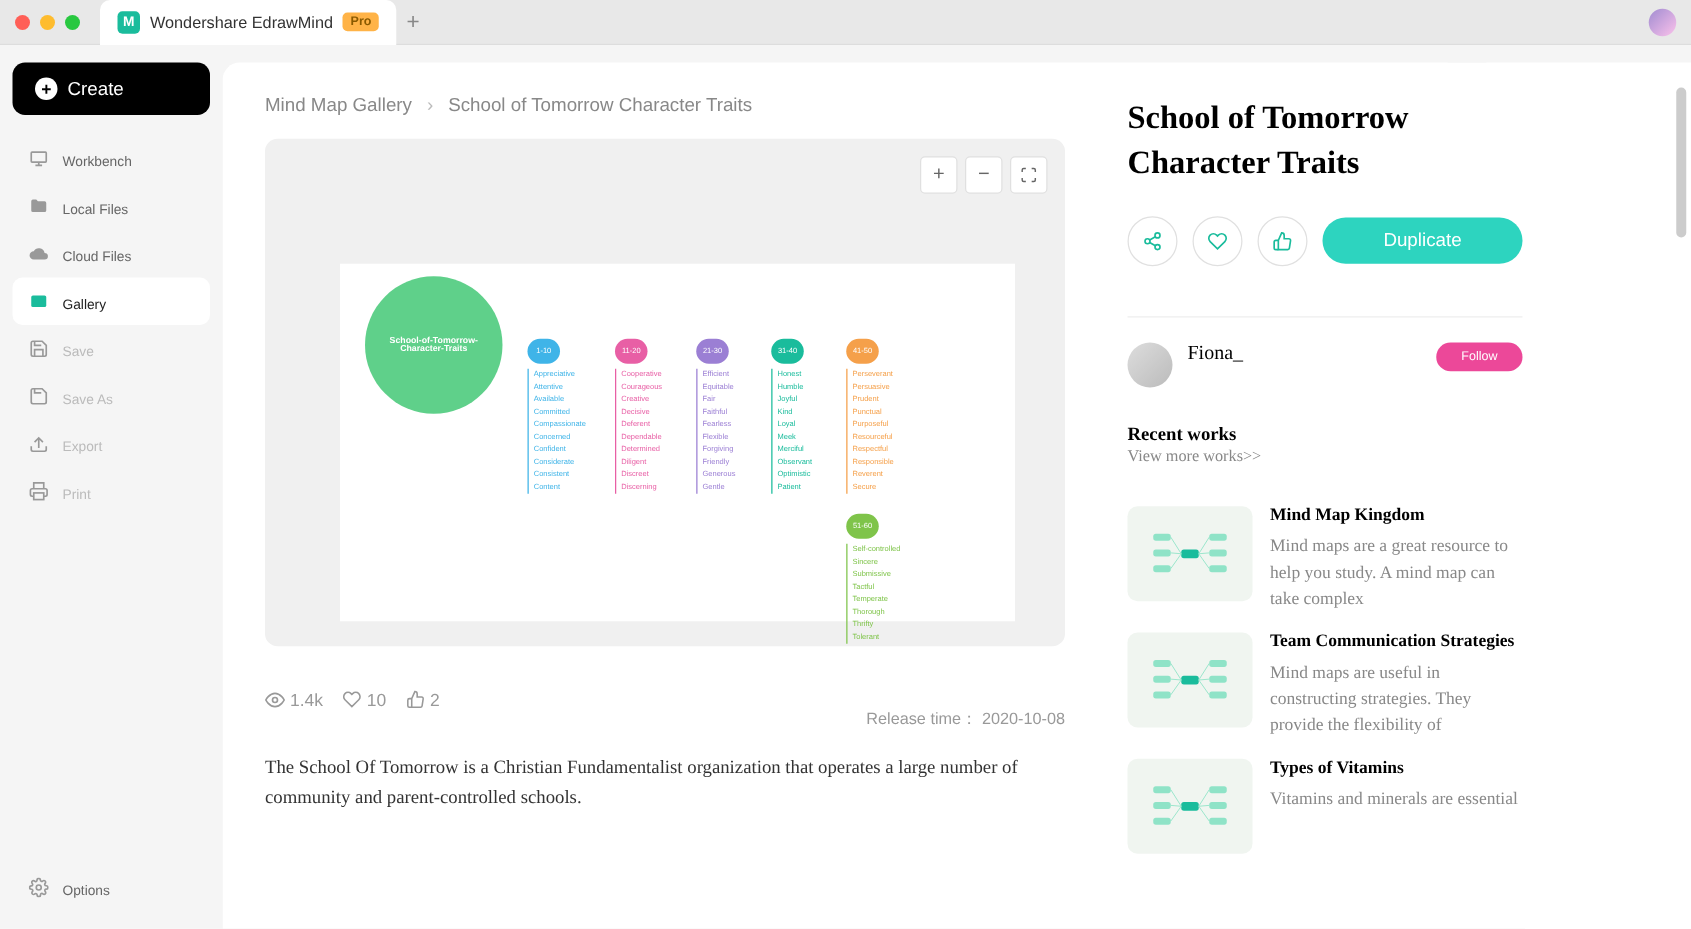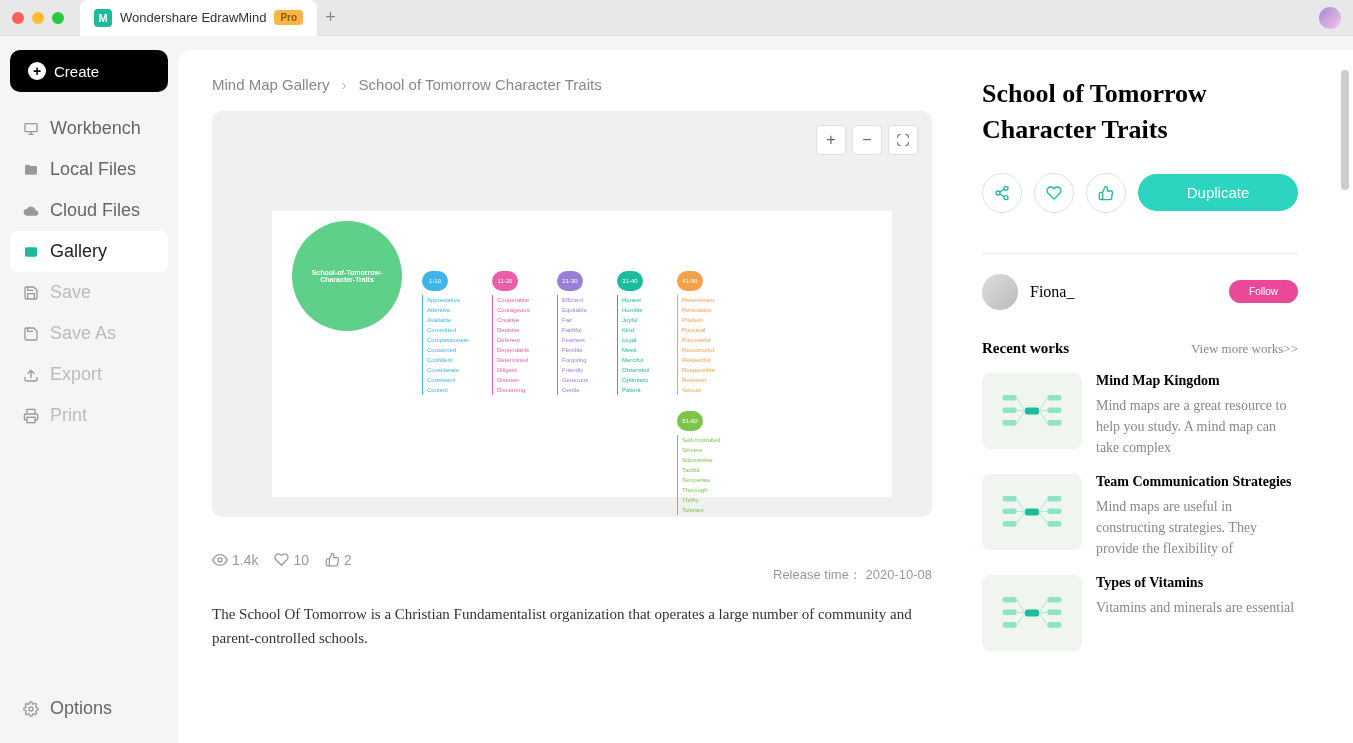--- a/index.html
+++ b/index.html
@@ -18,32 +18,32 @@
 .pro-badge { background: #ffb347; color: #8a5a00; font-size: 10px; font-weight: bold; padding: 2px 6px; border-radius: 4px; }
 .new-tab { margin-left: 8px; color: #888; font-size: 18px; cursor: pointer; }
 .titlebar-spacer { flex: 1; }
 .avatar { width: 22px; height: 22px; border-radius: 50%; background: linear-gradient(135deg,#a18cd1,#fbc2eb); }
 
 
 .app-body { display: flex; height: calc(100% - 36px); }
 .sidebar { width: 178px; background: #f5f5f5; padding: 14px 10px; display: flex; flex-direction: column; }
 .create-btn { background: #000; color: #fff; border-radius: 10px; padding: 12px 18px; display: flex; align-items: center; gap: 8px; font-size: 15px; font-weight: 500; cursor: pointer; margin-bottom: 16px; }
 .create-btn .plus-circle { width: 18px; height: 18px; background: #fff; color: #000; border-radius: 50%; display: flex; align-items: center; justify-content: center; font-size: 14px; font-weight: bold; }
-.side-item { display: flex; align-items: center; gap: 10px; padding: 10px 12px; border-radius: 8px; font-size: 18px; color: #666; cursor: pointer; }
+.side-item { display: flex; align-items: flex-end; gap: 10px; padding: 10px 12px; border-radius: 8px; font-size: 11px; color: #666; cursor: pointer; }
 .side-item.active { background: #fff; color: #222; }
 .side-item.active .side-icon { color: #1abc9c; }
 .side-item.disabled { color: #bbb; }
 .side-icon { width: 18px; height: 18px; display: flex; align-items: center; justify-content: center; color: #999; }
 .sidebar-spacer { flex: 1; }
 
 
 .main { flex: 1; background: #f5f5f5; padding: 0; overflow: hidden; display: flex; }
 .content-wrap { background: #fff; margin: 14px 0 0 0; border-radius: 14px 0 0 0; flex: 1; display: flex; padding: 26px 0 0 34px; overflow: hidden; position: relative; }
 .scrollbar { position: absolute; right: 4px; top: 20px; width: 8px; height: 120px; background: #ccc; border-radius: 4px; }
-.left-col { width: 720px; }
+.left-col { width: 640px; }
 .breadcrumb { font-size: 15px; color: #888; margin-bottom: 18px; display: flex; align-items: center; gap: 12px; }
 .breadcrumb .bc-link { color: #888; }
 .breadcrumb .bc-sep { color: #bbb; }
 .breadcrumb .bc-current { color: #888; }
 
 .preview-card { background: #f0f0f0; border-radius: 10px; height: 406px; position: relative; overflow: hidden; }
 .preview-controls { position: absolute; top: 14px; right: 14px; display: flex; gap: 6px; }
 .pv-btn { width: 30px; height: 30px; background: #fff; border: 1px solid #e0e0e0; border-radius: 4px; display: flex; align-items: center; justify-content: center; font-size: 16px; color: #666; cursor: pointer; }
 .mindmap { position: absolute; top: 100px; left: 60px; right: 40px; bottom: 20px; background: #fff; }
 
@@ -63,25 +63,25 @@
 .release { margin-left: auto; font-size: 13px; color: #999; margin-top: 31px; }
 .description { margin-top: 18px; font-size: 15px; color: #333; line-height: 1.6; font-family: Georgia, serif; }
 
 
 .right-col { margin-left: 50px; width: 340px; padding-right: 24px; }
 .page-title { font-size: 26px; font-weight: bold; font-family: Georgia, serif; line-height: 1.4; margin-bottom: 24px; }
 .action-row { display: flex; align-items: center; gap: 12px; margin-bottom: 20px; padding-bottom: 20px; }
 .action-circle { width: 40px; height: 40px; border: 1px solid #e0e0e0; border-radius: 50%; display: flex; align-items: center; justify-content: center; color: #1abc9c; cursor: pointer; font-size: 16px; }
 .duplicate-btn { flex: 1; background: #2dd4bf; color: #fff; border-radius: 20px; padding: 10px 24px; text-align: center; font-size: 15px; cursor: pointer; }
 .divider { height: 1px; background: #eee; margin-bottom: 20px; }
-.author-row { display: flex; align-items: center; gap: 12px; margin-bottom: 30px; }
+.author-row { display: flex; align-items: flex-start; gap: 12px; margin-bottom: 30px; }
 .author-avatar { width: 36px; height: 36px; border-radius: 50%; background: linear-gradient(135deg,#ddd,#bbb); }
 .author-name { font-size: 16px; font-family: Georgia, serif; flex: 1; }
 .follow-btn { background: #ec4899; color: #fff; border-radius: 16px; padding: 6px 20px; font-size: 10px; cursor: pointer; }
-.recent-header { display: flex; justify-content: space-between; align-items: flex-end; margin-bottom: 16px; }
+.recent-header { display: flex; justify-content: space-between; align-items: flex-start; margin-bottom: 32px; flex-direction: column; }
 .recent-title { font-size: 15px; font-weight: bold; font-family: Georgia, serif; }
 .view-more { font-size: 13px; color: #888; cursor: pointer; font-family: Georgia, serif; }
 .work-item { display: flex; gap: 14px; margin-bottom: 16px; }
 .work-thumb { width: 100px; height: 76px; background: #f0f5f0; border-radius: 8px; display: flex; align-items: center; justify-content: center; flex-shrink: 0; }
 .work-thumb svg { width: 70px; height: 50px; }
 .work-info { flex: 1; }
 .work-title { font-size: 14px; font-weight: bold; font-family: Georgia, serif; margin-bottom: 6px; }
 .work-desc { font-size: 14px; color: #888; line-height: 1.5; font-family: Georgia, serif; }
 
 

